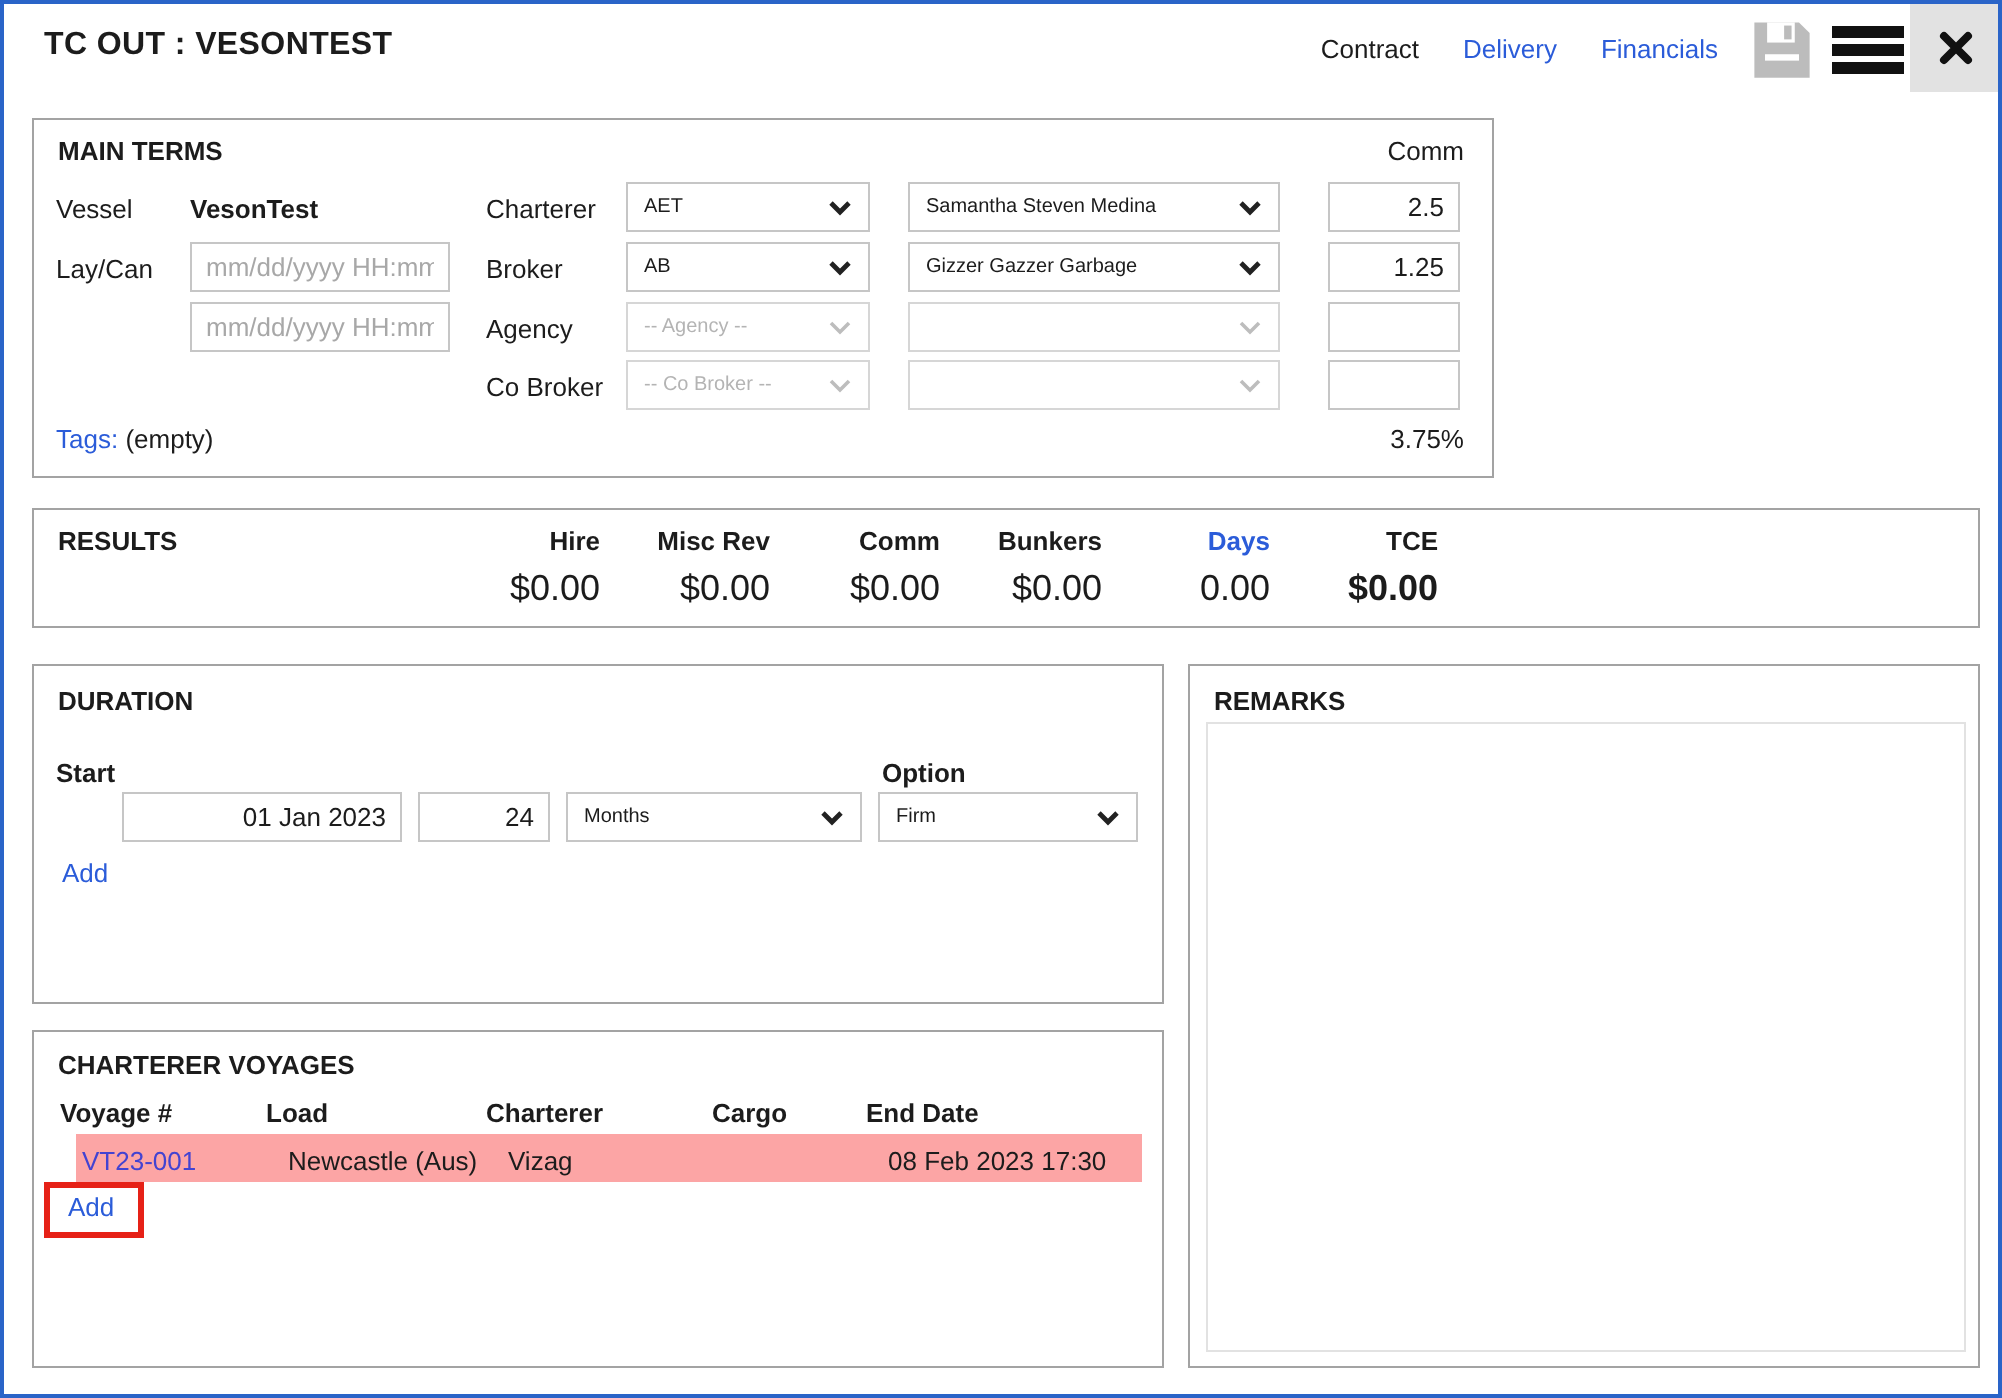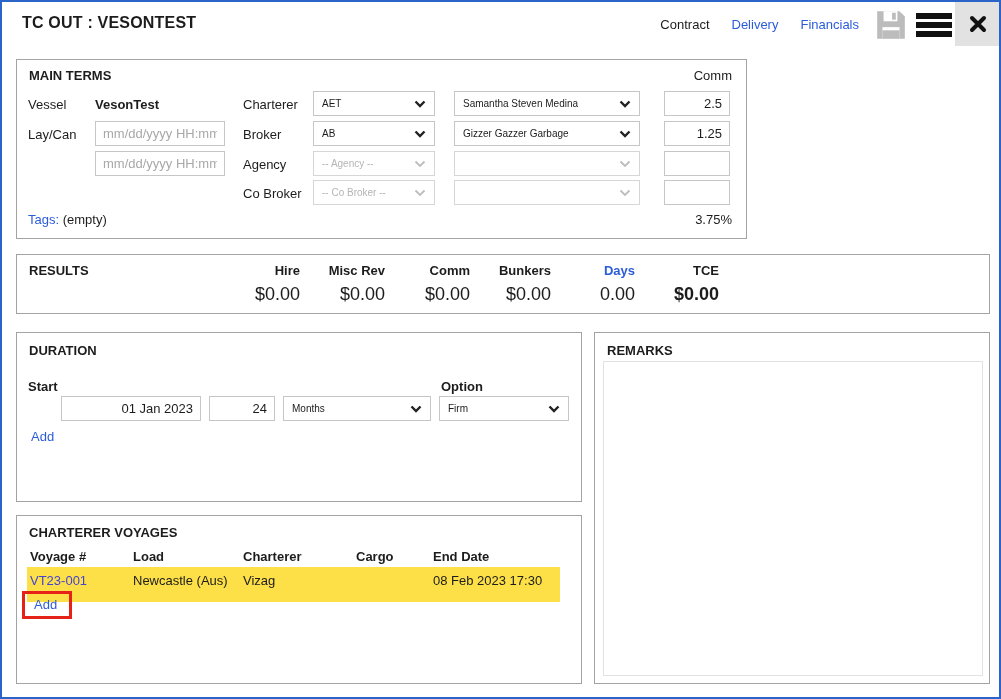--- a/index.html
+++ b/index.html
@@ -81,22 +81,22 @@
   
   .remarks-area {
     position: absolute; left: 8px; top: 28px; width: 380px; height: 315px;
     border: 1px solid #e2e2e2; resize: none; outline: none;
     font-family: inherit; font-size: 13px; padding: 4px;
   }
 
   
   .voy-h { position: absolute; top: 33px; font-size: 13px; font-weight: bold; }
   .voy-row {
-    position: absolute; left: 10px; top: 51px; width: 533px; height: 35px;
-    background: #fde047;
+    position: absolute; left: 21px; top: 51px; width: 533px; height: 24px;
+    background: #fca5a5;
   }
   .voy-row span { position: absolute; top: 0; line-height: 27px; font-size: 13px; white-space: nowrap; }
   .voyage-link { color: #4343d1; cursor: pointer; }
   .add-annotated {
     position: absolute; left: 5px; top: 75px;
     border: 3px solid #e62117; padding: 1px 12px 3px 9px; display: inline-block;
   }
 </style>
 </head>
 <body>

